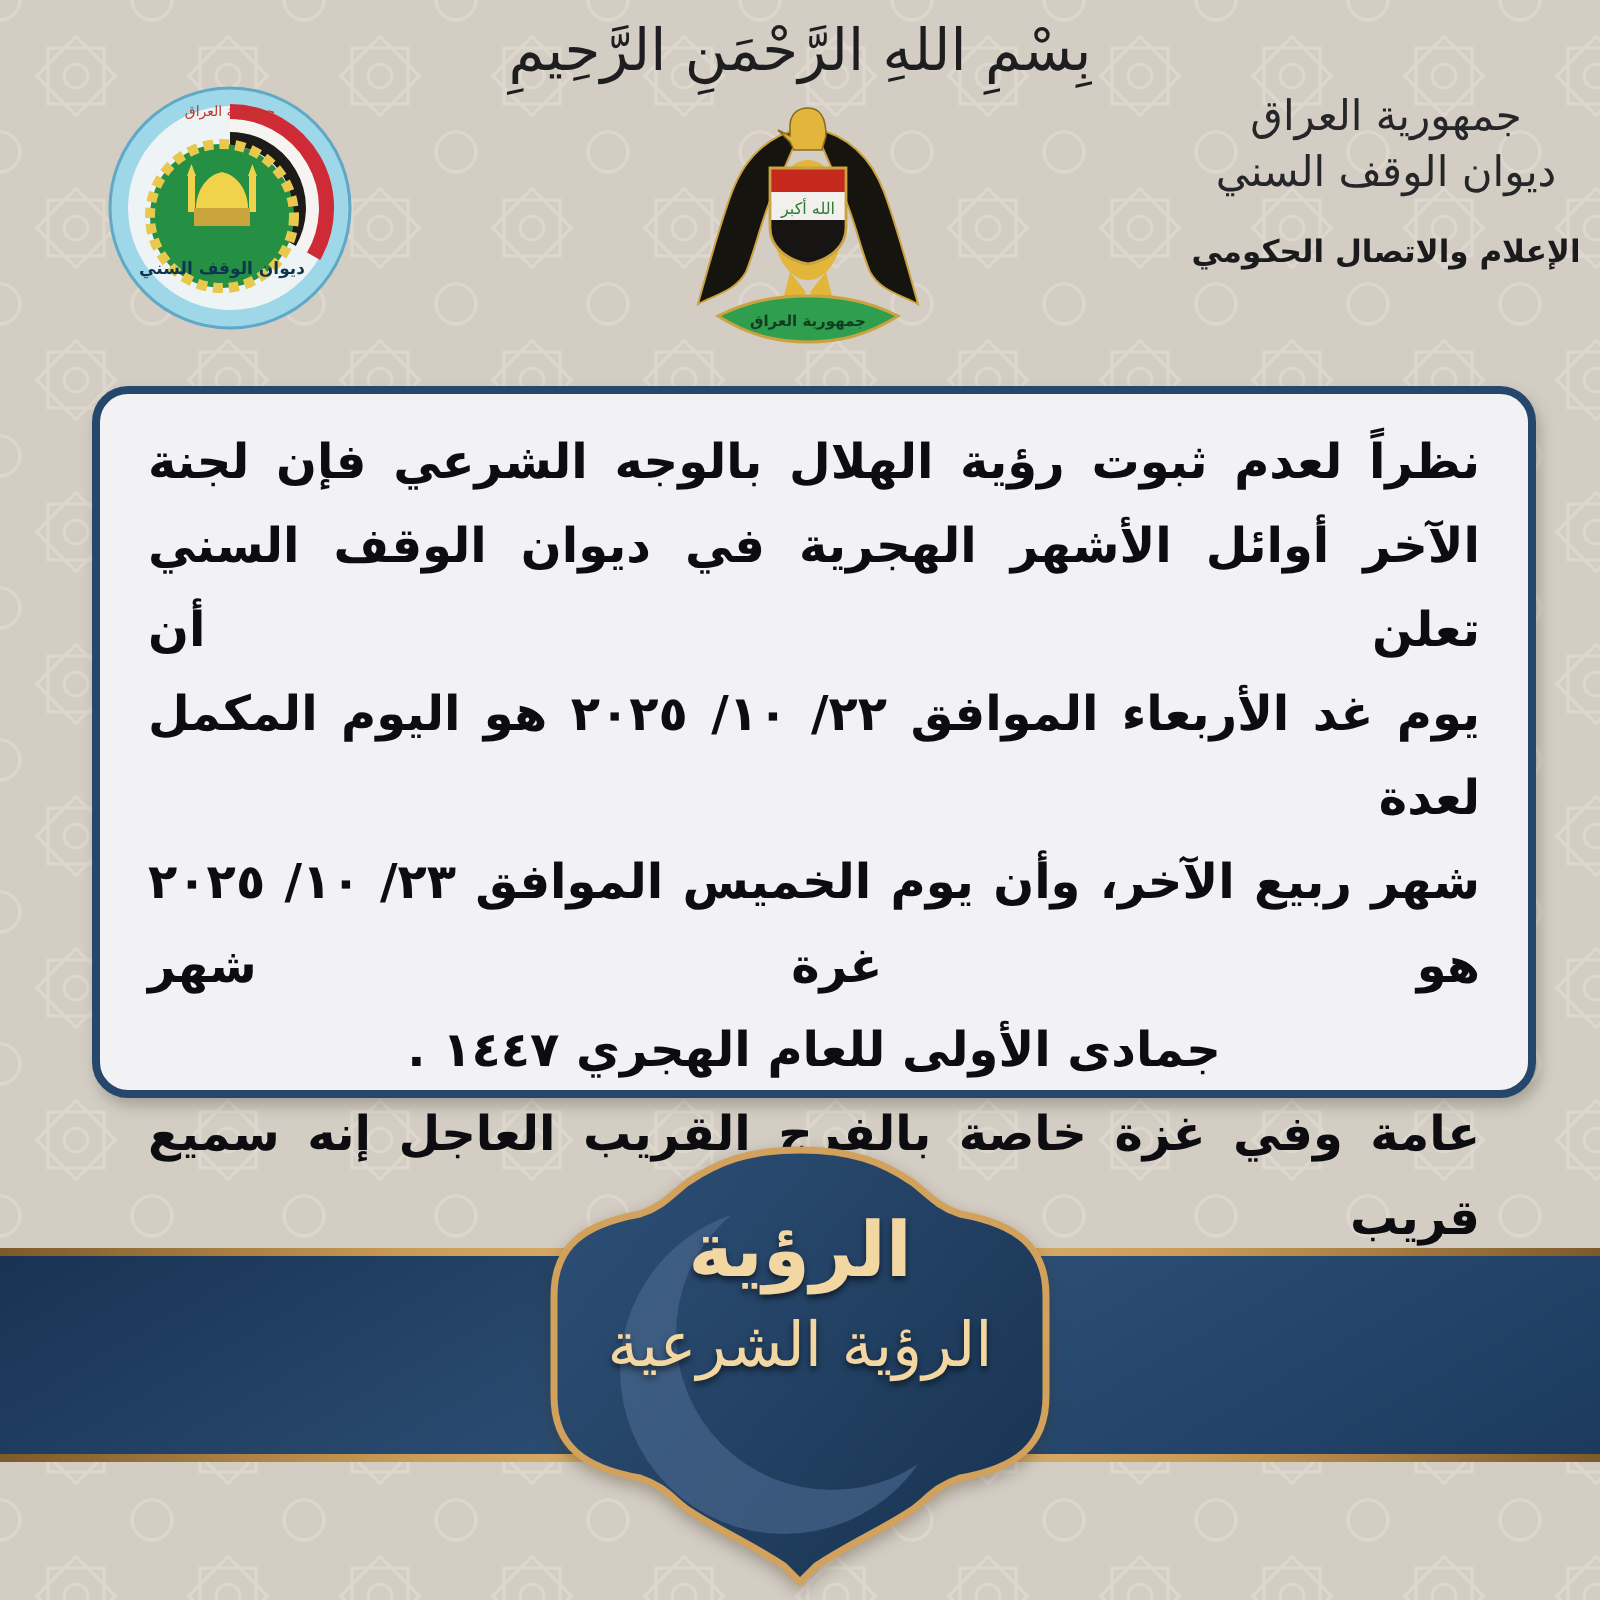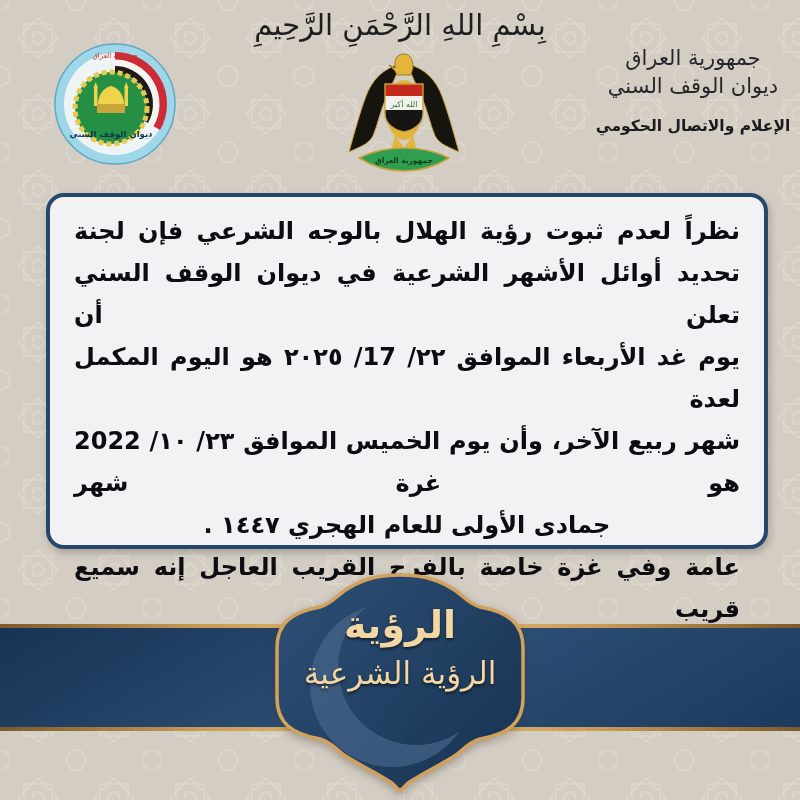--- a/index.html
+++ b/index.html
@@ -112,23 +112,23 @@
   </div>
 
   <div class="org">
     <div class="cal">جمهورية العراق</div>
     <div class="cal">ديوان الوقف السني</div>
     <div class="dept">الإعلام والاتصال الحكومي</div>
   </div>
 
   <div class="notice">
     <div class="line j">نظراً لعدم ثبوت رؤية الهلال بالوجه الشرعي فإن لجنة</div>
-    <div class="line j">تحديد أوائل الأشهر الشرعية في ديوان الوقف السني تعلن أن</div>
-    <div class="line j">يوم غد الأربعاء الموافق ٢٢/ 17/ ٢٠٢٥ هو اليوم المكمل لعدة</div>
-    <div class="line j">شهر ربيع الآخر، وأن يوم الخميس الموافق ٢٣/ ١٠/ 2022 هو غرة شهر</div>
+    <div class="line j">الآخر أوائل الأشهر الهجرية في ديوان الوقف السني تعلن أن</div>
+    <div class="line j">يوم غد الأربعاء الموافق ٢٢/ ١٠/ ٢٠٢٥ هو اليوم المكمل لعدة</div>
+    <div class="line j">شهر ربيع الآخر، وأن يوم الخميس الموافق ٢٣/ ١٠/ ٢٠٢٥ هو غرة شهر</div>
     <div class="line c">جمادى الأولى للعام الهجري ١٤٤٧ .</div>
     <div class="line j">عامة وفي غزة خاصة بالفرج القريب العاجل إنه سميع قريب</div>
     <div class="line c">مجيب الدعاء</div>
   </div>
 
   <div class="gold-strip" style="top:624px"></div>
   <div class="band"></div>
   <div class="gold-strip" style="top:727px"></div>
 
   <svg class="medallion" viewBox="0 0 256 220" xmlns="http://www.w3.org/2000/svg">

